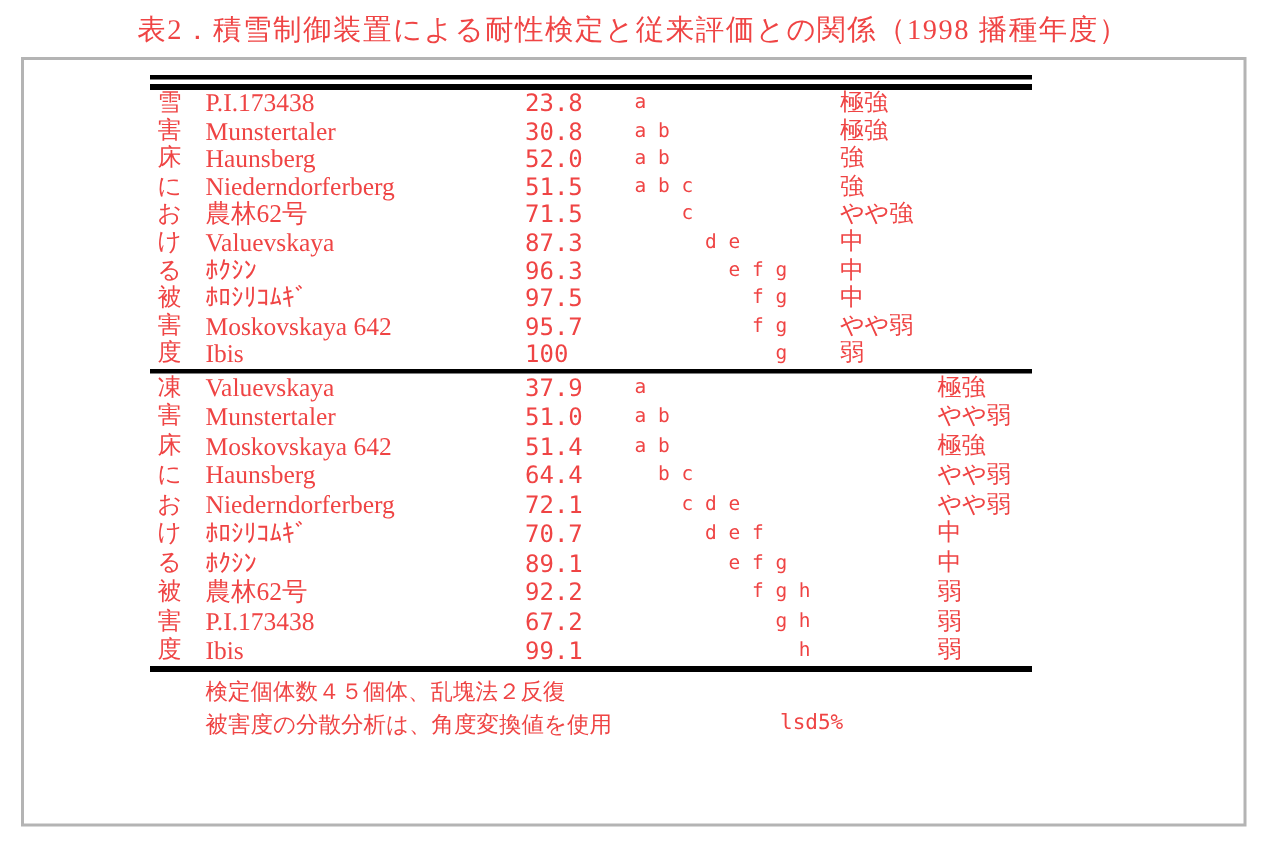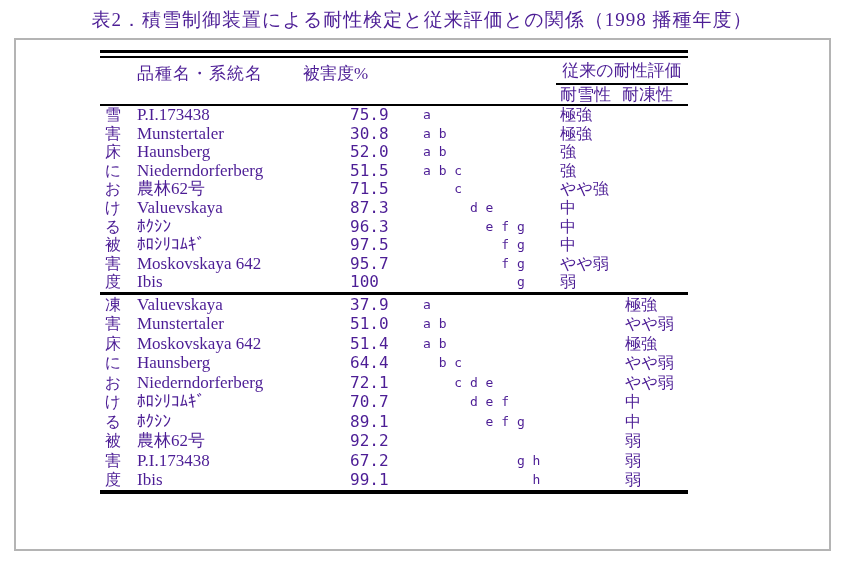--- a/index.html
+++ b/index.html
@@ -1,18 +1,18 @@
 <!DOCTYPE html>
 <html><head>
 <meta charset="utf-8">
 <style>
   html,body{margin:0;padding:0;background:#ffffff;}
   .sheet{
     position:relative;width:844px;height:561px;background:#ffffff;overflow:hidden;
-    font-family:"Liberation Serif","DejaVu Serif",serif;color:#4c1d95;
+    font-family:"Liberation Serif","DejaVu Serif",serif;color:#ef4444;
   }
   .page-title{
     position:absolute;top:7px;left:0;width:100%;text-align:center;
     font-size:19px;letter-spacing:1px;white-space:nowrap;
   }
   .outer-box{
     position:absolute;left:14px;top:38px;width:813px;height:509px;
     border:2px solid #b4b4b4;background:#ffffff;
   }
   .tbl{position:absolute;left:100px;top:50px;width:588px;}
@@ -52,35 +52,28 @@
 <div class="sheet">
 
   <div class="page-title">表2．積雪制御装置による耐性検定と従来評価との関係（1998 播種年度）</div>
 
   <div class="outer-box"></div>
 
   <div class="tbl">
 
     <div class="rule-double"></div>
 
-    <div class="thead">
-      <span class="h-variety">品種名・系統名</span>
-      <span class="h-damage">被害度%</span>
-      <span class="h-conv">従来の耐性評価</span>
-      <span class="h-snow">耐雪性</span>
-      <span class="h-frz">耐凍性</span>
-    </div>
 
     <div class="rule-header"></div>
 
     <div class="sec sec-0">
         <div class="row">
     <span class="c-side">雪</span>
     <span class="c-name">P.I.173438</span>
-    <span class="c-val">75.9</span>
+    <span class="c-val">23.8</span>
     <span class="c-let">a</span>
     <span class="c-snow">極強</span>
     <span class="c-frz"></span>
   </div>
         <div class="row">
     <span class="c-side">害</span>
     <span class="c-name">Munstertaler</span>
     <span class="c-val">30.8</span>
     <span class="c-let">a b</span>
     <span class="c-snow">極強</span>
@@ -208,20 +201,21 @@
     <span class="c-name">ﾎｸｼﾝ</span>
     <span class="c-val">89.1</span>
     <span class="c-let">        e f g</span>
     <span class="c-snow"></span>
     <span class="c-frz">中</span>
   </div>
         <div class="row">
     <span class="c-side">被</span>
     <span class="c-name">農林62号</span>
     <span class="c-val">92.2</span>
+    <span class="c-let">          f g h</span>
     <span class="c-snow"></span>
     <span class="c-frz">弱</span>
   </div>
         <div class="row">
     <span class="c-side">害</span>
     <span class="c-name">P.I.173438</span>
     <span class="c-val">67.2</span>
     <span class="c-let">            g h</span>
     <span class="c-snow"></span>
     <span class="c-frz">弱</span>
@@ -231,15 +225,20 @@
     <span class="c-name">Ibis</span>
     <span class="c-val">99.1</span>
     <span class="c-let">              h</span>
     <span class="c-snow"></span>
     <span class="c-frz">弱</span>
   </div>
       </div>
 
     <div class="rule-bottom"></div>
 
+    <div class="notes">
+      <span class="note-1">検定個体数４５個体、乱塊法２反復</span>
+      <span class="note-2">被害度の分散分析は、角度変換値を使用</span>
+      <span class="note-lsd">lsd5%</span>
+    </div>
 
   </div>
 </div>
 
 </body></html>

